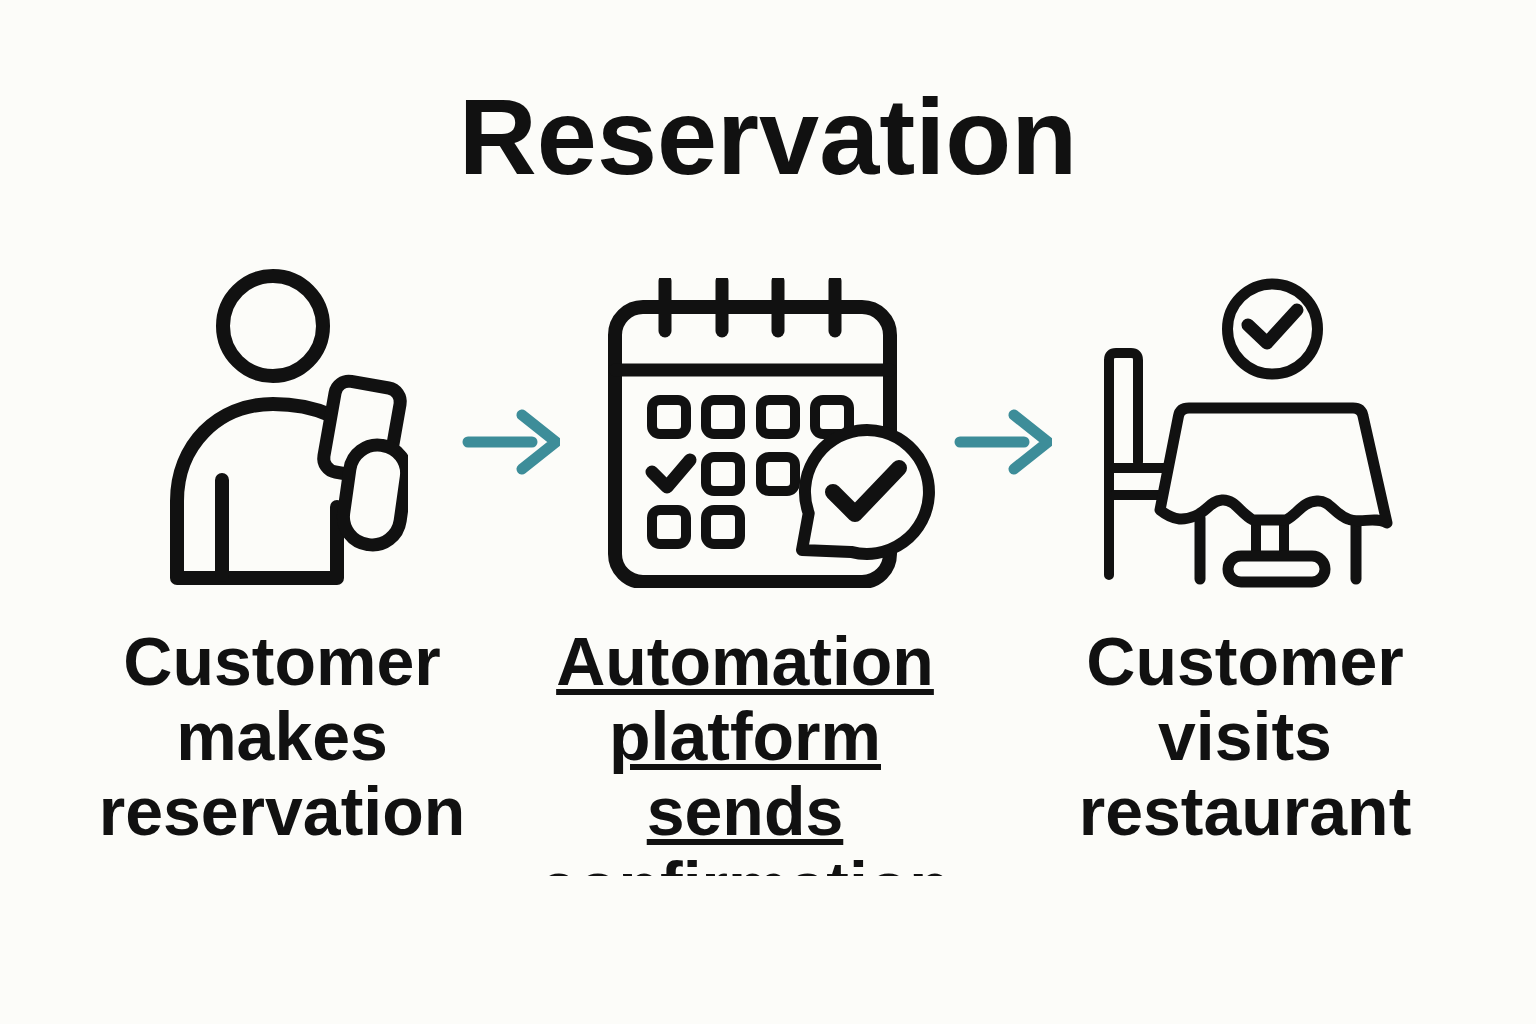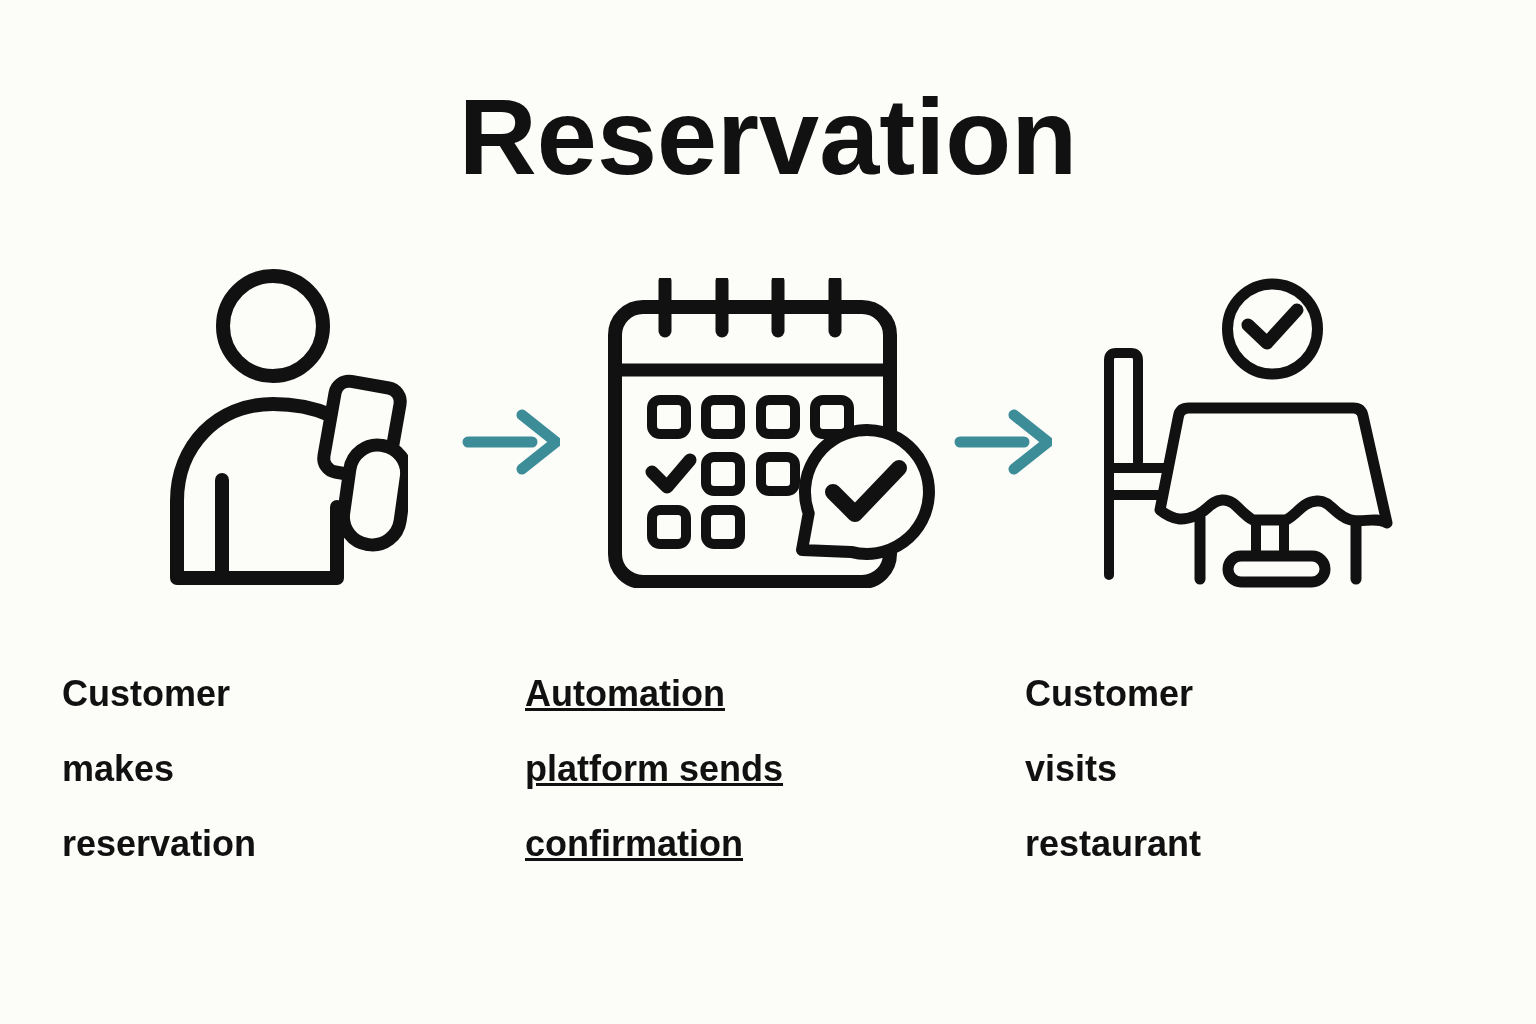--- a/index.html
+++ b/index.html
@@ -25,24 +25,24 @@
     width: 100%;
     text-align: center;
     font-size: 108px;
     line-height: 1.1;
     font-weight: 700;
     letter-spacing: 0px;
     color: var(--ink);
   }
   .caption {
     position: absolute;
-    top: 656px;
+    top: 624px;
     width: 440px;
-    text-align: left;
-    font-size: 36px;
+    text-align: center;
+    font-size: 68px;
     line-height: 75px;
     font-weight: 700;
     white-space: pre-line;
     color: var(--ink);
   }
   .caption-1 { left: 62px; }
   .caption-2 { left: 525px; text-decoration: underline; }
   .caption-3 { left: 1025px; }
 
   svg.icon, svg.arrow { position: absolute; display: block; }

